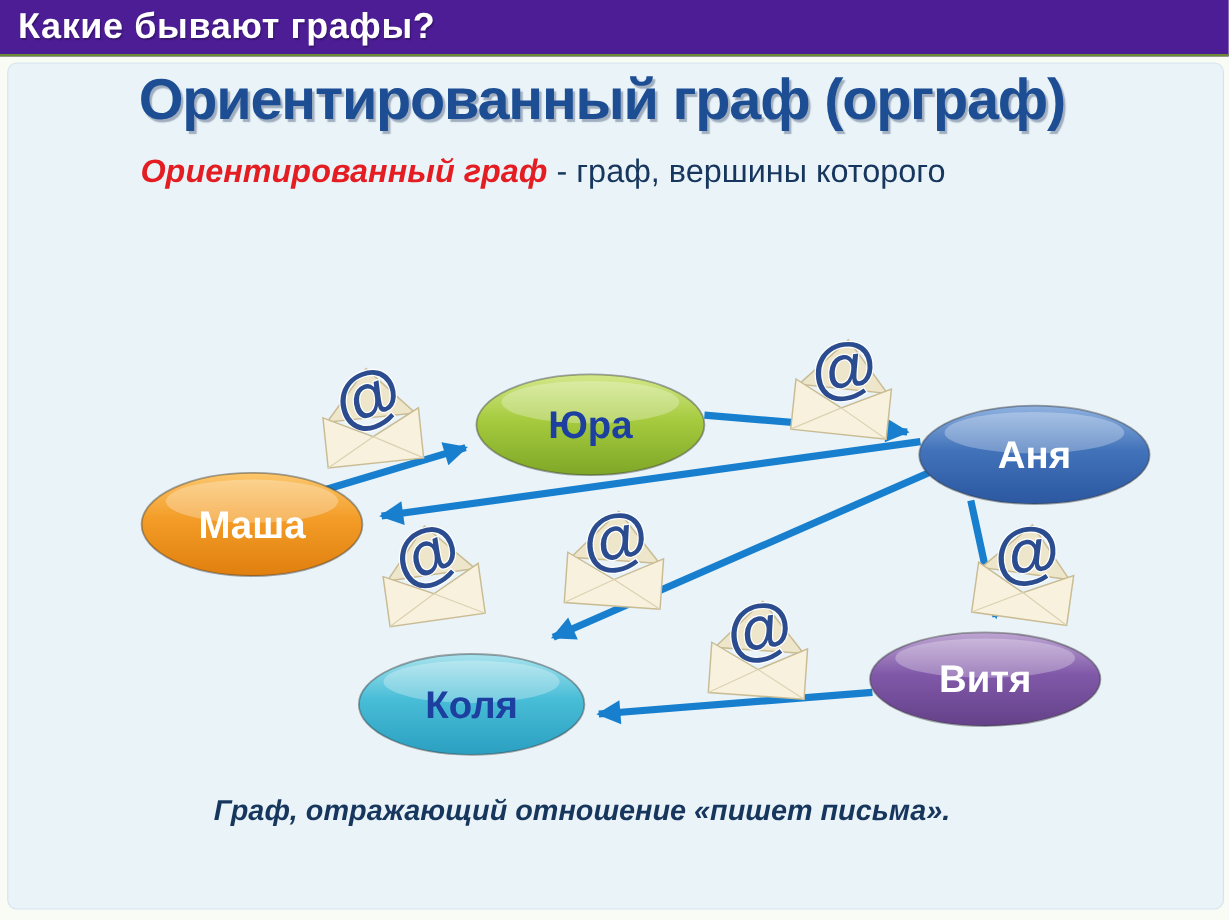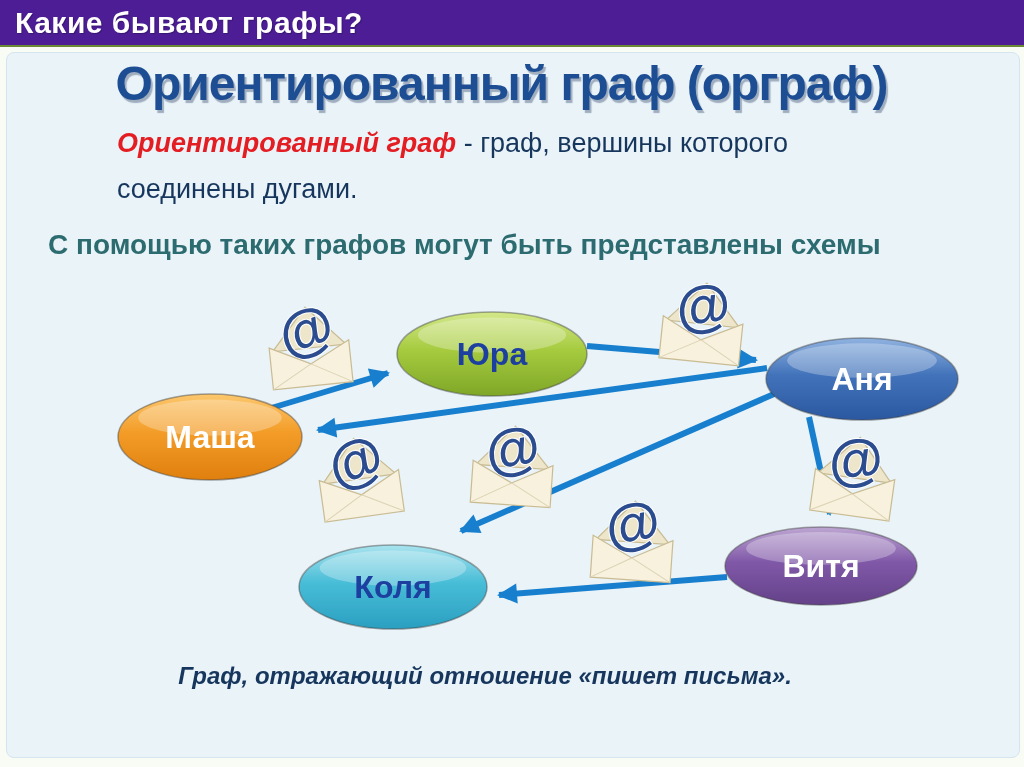--- a/index.html
+++ b/index.html
@@ -131,20 +131,19 @@
       <ellipse cx="821" cy="566" rx="96" ry="39" fill="url(#grad-vitya)" stroke="rgba(60,60,60,0.45)" stroke-width="1.5"></ellipse>
       <ellipse cx="821" cy="548.45" rx="74.88" ry="16.38" fill="#ffffff" opacity="0.28"></ellipse>
       <text x="821" y="577" class="node-label" fill="#ffffff">Витя</text>
     </g>
   </svg>
 
 <div class="page-title">Ориентированный граф (орграф)</div>
 
 <div class="definition">
   <span class="term">Ориентированный граф</span><span> - граф, вершины которого</span><br>
-  <span>соединены дугами.</span>
 </div>
 
 <div class="note">
-  <span>С помощью таких графов могут быть представлены схемы</span><br>
+  <br>
 </div>
 
 <div class="caption">Граф, отражающий отношение «пишет письма».</div>
 
 </body></html>

